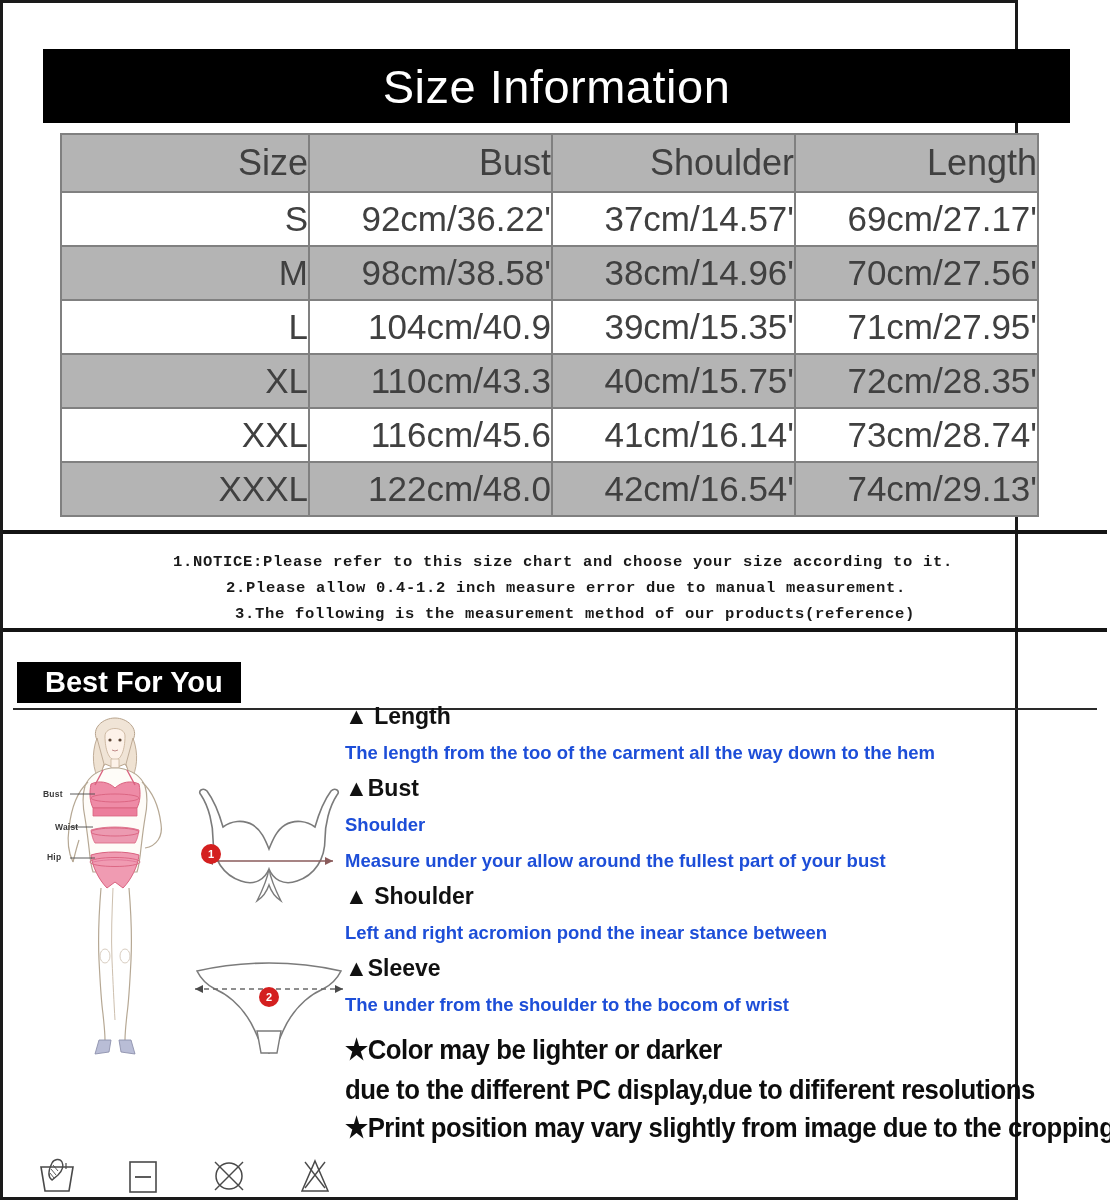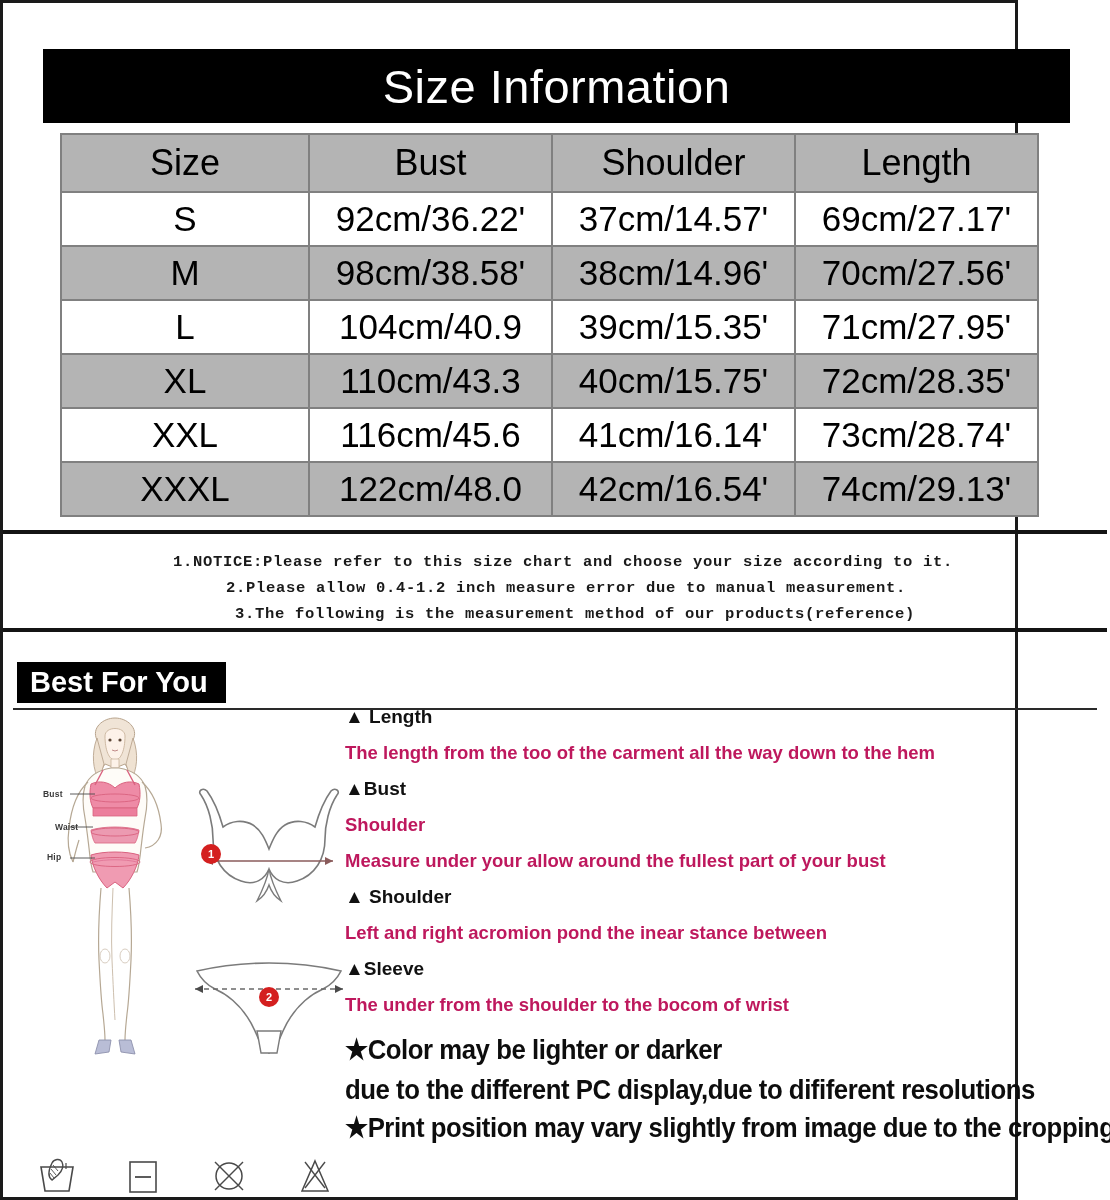--- a/index.html
+++ b/index.html
@@ -49,23 +49,23 @@
   .size-table {
     position: absolute;
     left: 57px;
     top: 130px;
     width: 977px;
     border-collapse: collapse;
     table-layout: fixed;
   }
   .size-table td, .size-table th {
     border: 2px solid #808080;
-    text-align: center;
+    text-align: right;
     font-weight: 400;
-    color: #000000;
+    color: #404040;
     font-family: "Liberation Sans", sans-serif;
     padding: 0;
   }
   .size-table thead th {
     background: #b4b4b4;
     height: 58px;
     font-size: 36px;
     font-weight: 400;
   }
   .size-table tbody td {
@@ -124,21 +124,21 @@
   }
 
   .best-banner {
     position: absolute;
     left: 14px;
     top: 30px;
     height: 41px;
     background: #000000;
     display: flex;
     align-items: center;
-    padding: 0 18px 0 13px;
+    padding: 0 18px 0 28px;
   }
   .best-banner-text {
     color: #ffffff;
     font-size: 29px;
     font-weight: 700;
     font-family: "Liberation Sans", sans-serif;
   }
 
   .best-rule {
     position: absolute;
@@ -212,33 +212,33 @@
   .care-glyph { height: 52px; display: flex; align-items: center; justify-content: center; }
 
   
   .instr {
     position: absolute;
     left: 342px;
     top: 74px;
     width: 752px;
   }
   .instr-head {
-    font-size: 19px;
+    font-size: 23px;
     font-weight: 700;
     color: #111111;
     margin-bottom: 15px;
     margin-top: 13px;
     font-family: "Liberation Sans", sans-serif;
     line-height: 21px;
   }
   .instr-head:first-child { margin-top: 0; }
   .instr-body {
     font-size: 18.5px;
     font-weight: 700;
-    color: #be185d;
+    color: #1d4ed8;
     margin-bottom: 15px;
     font-family: "Liberation Sans", sans-serif;
     line-height: 21px;
   }
 
   .star-line {
     font-size: 28px;
     font-weight: 700;
     color: #0d0d0d;
     font-family: "Liberation Sans", sans-serif;

